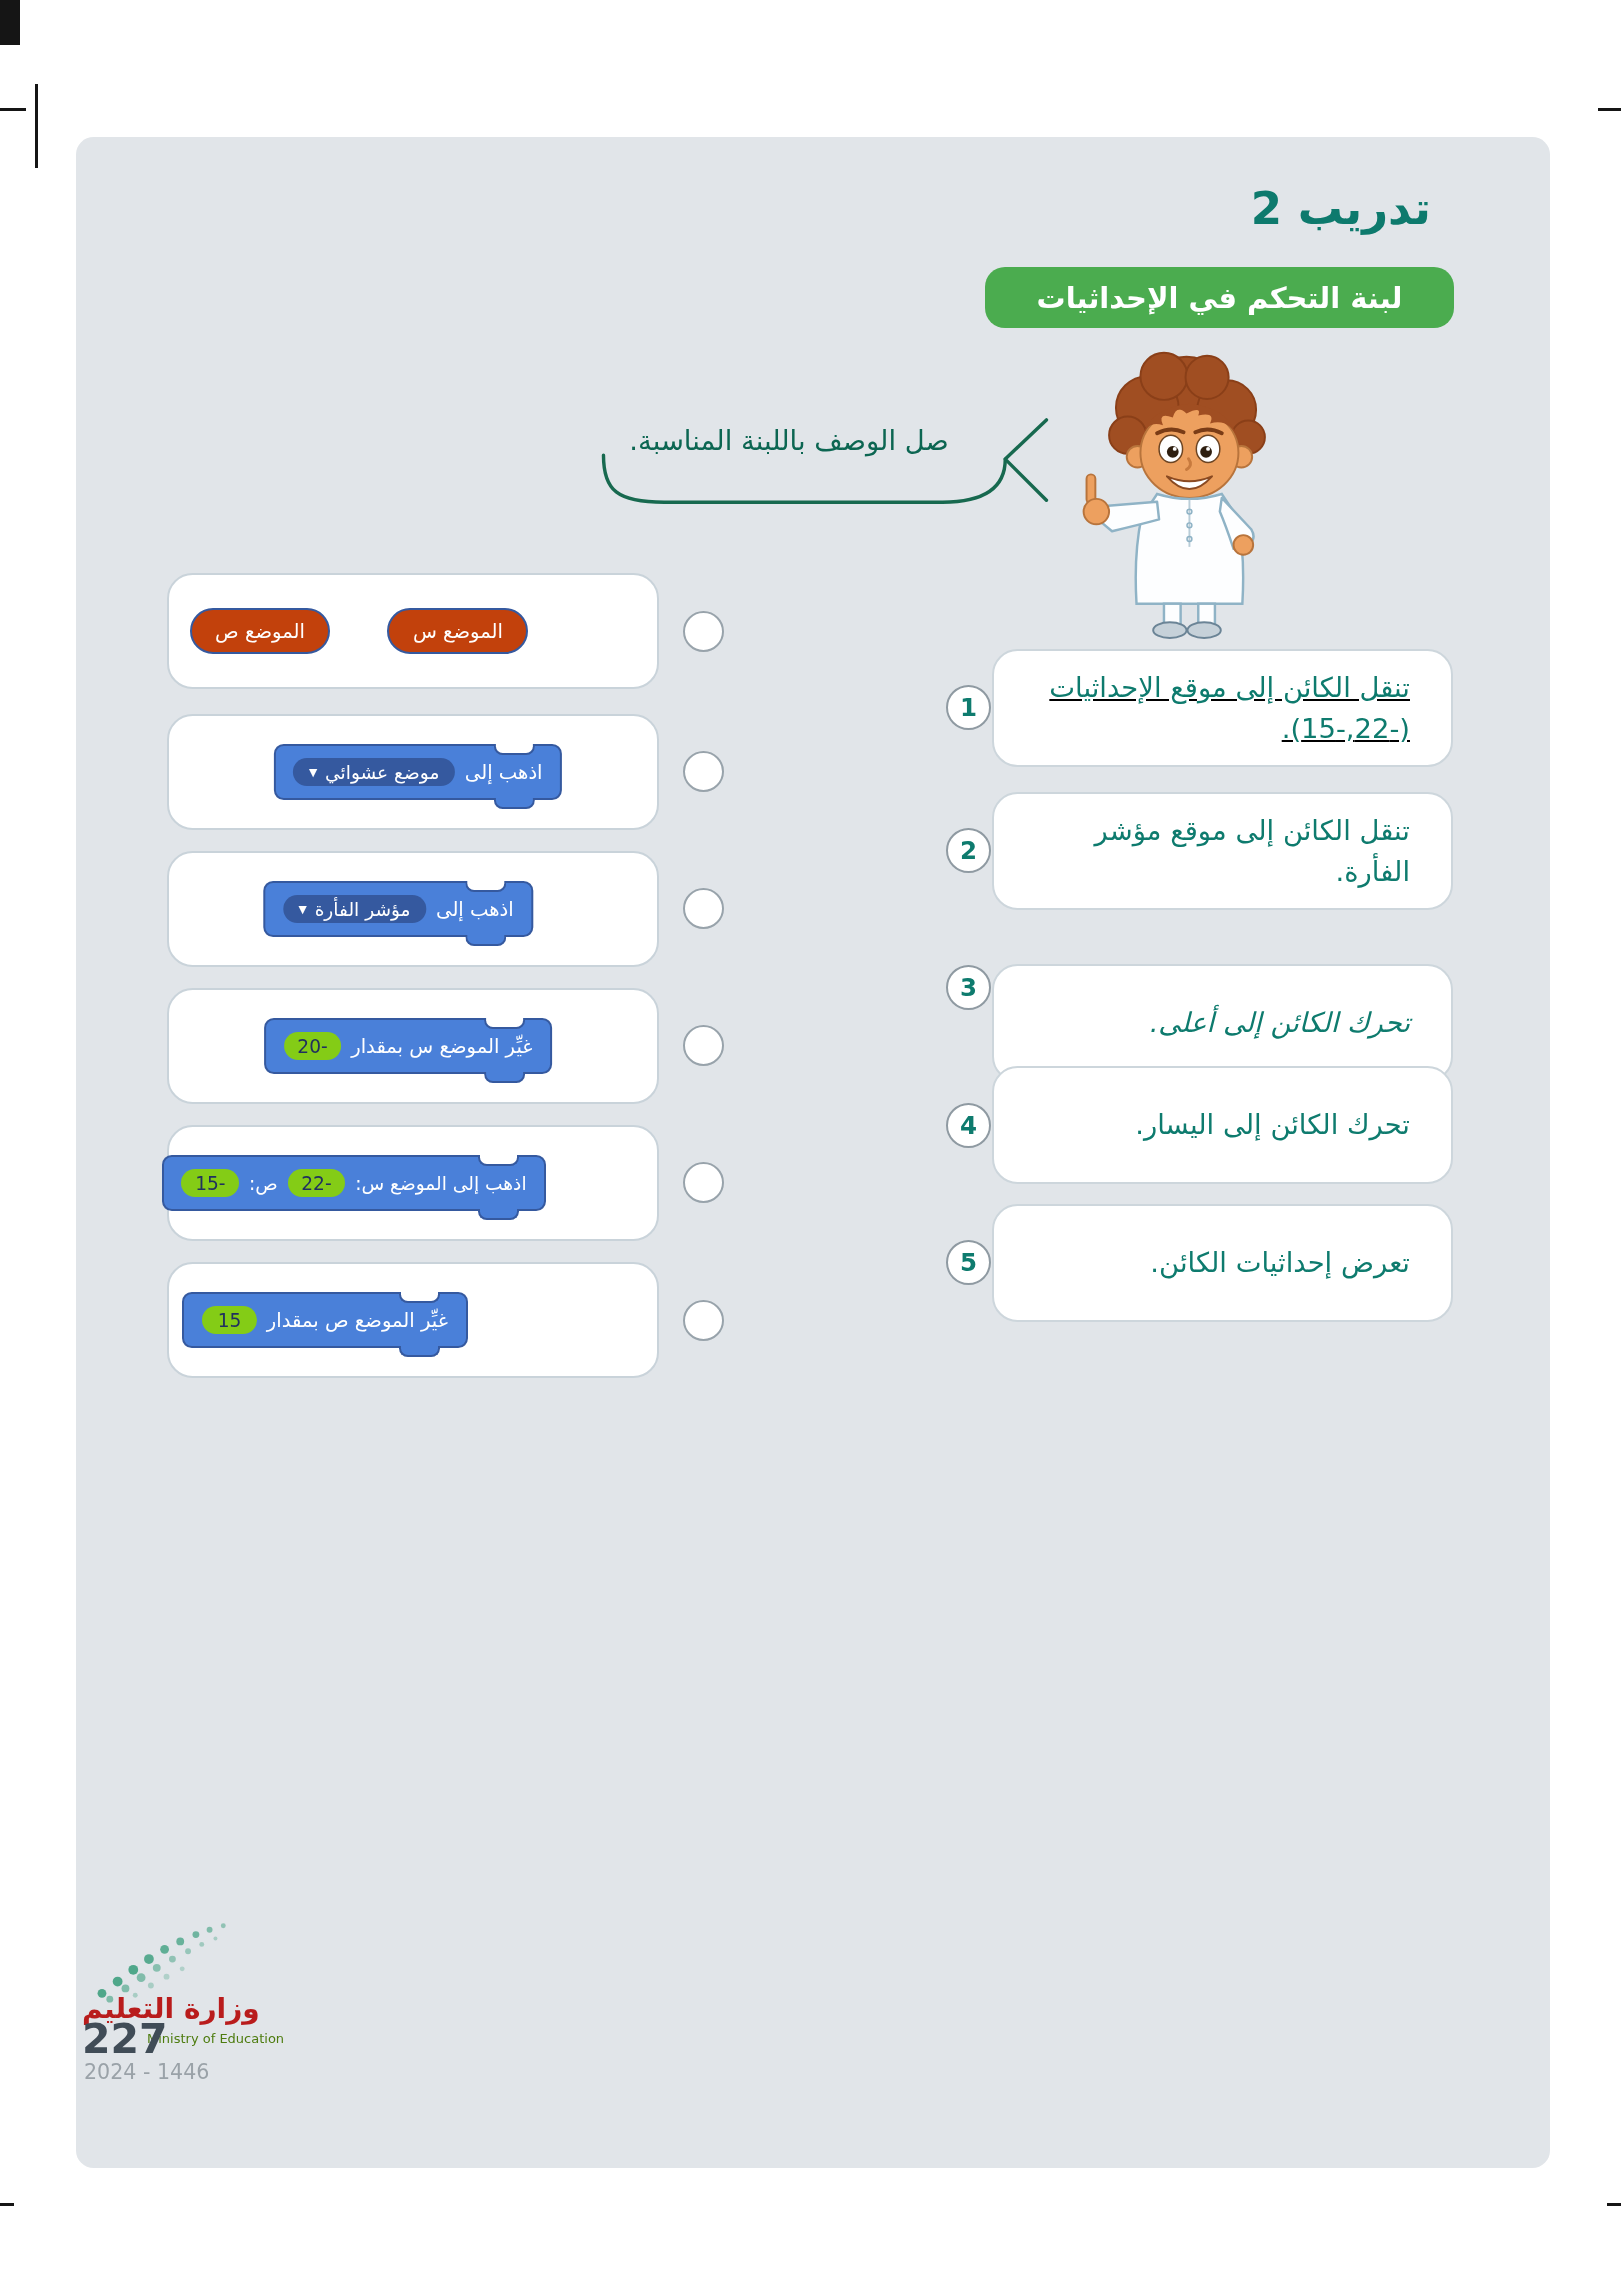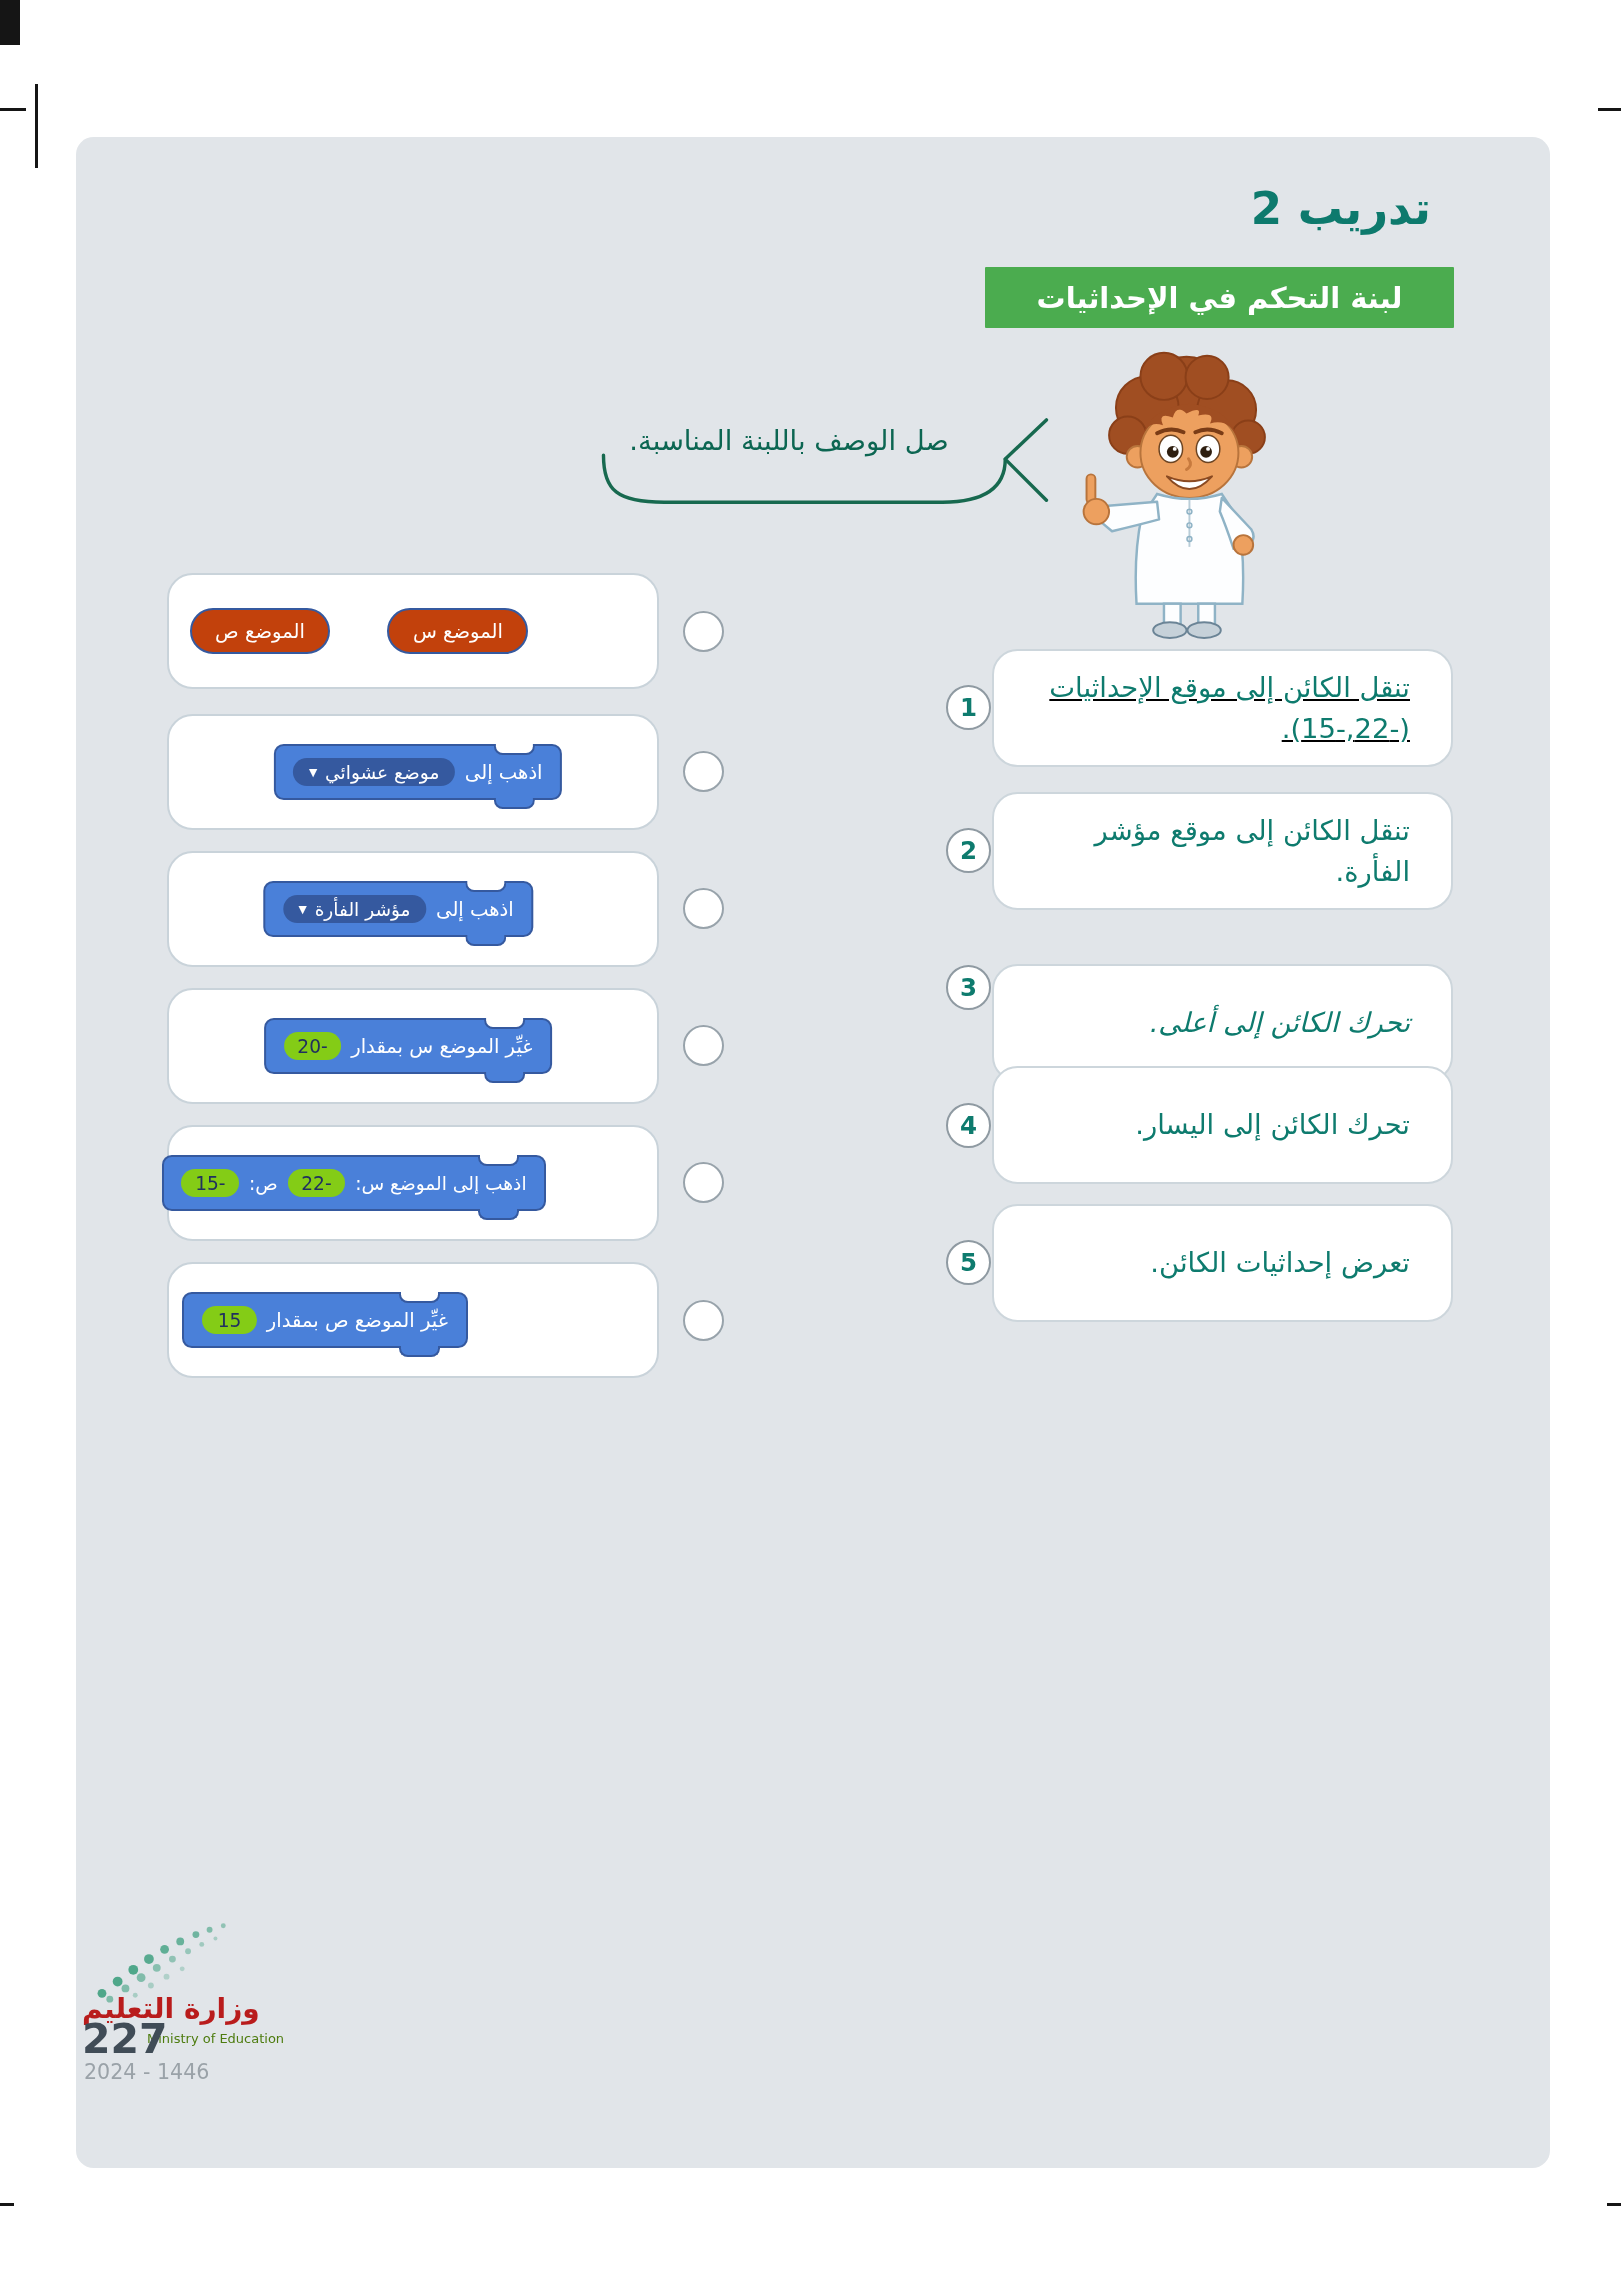--- a/index.html
+++ b/index.html
@@ -14,21 +14,21 @@
   }
   
   .mark { position:absolute; background:#151515; }
 
   .title {
     position:absolute; right:190px; top:182px; direction:rtl;
     font-size:45px; font-weight:bold; color:#0d7a6d;
   }
   .banner {
     position:absolute; left:985px; top:267px; width:469px; height:61px;
-    background:#4bac4f; border-radius:1px; color:#fff; direction:rtl;
+    background:#4bac4f; border-radius:20px; color:#fff; direction:rtl;
     display:flex; align-items:center; justify-content:center;
     font-size:29px; font-weight:bold;
   }
   .character { position:absolute; left:1010px; top:345px; width:304px; height:294px; }
   .bubble-line { position:absolute; left:578px; top:410px; width:490px; height:108px; }
   .bubble-text {
     position:absolute; left:588px; top:425px; width:402px; direction:rtl;
     text-align:center; font-size:27.4px; color:#0c6652;
   }
 

